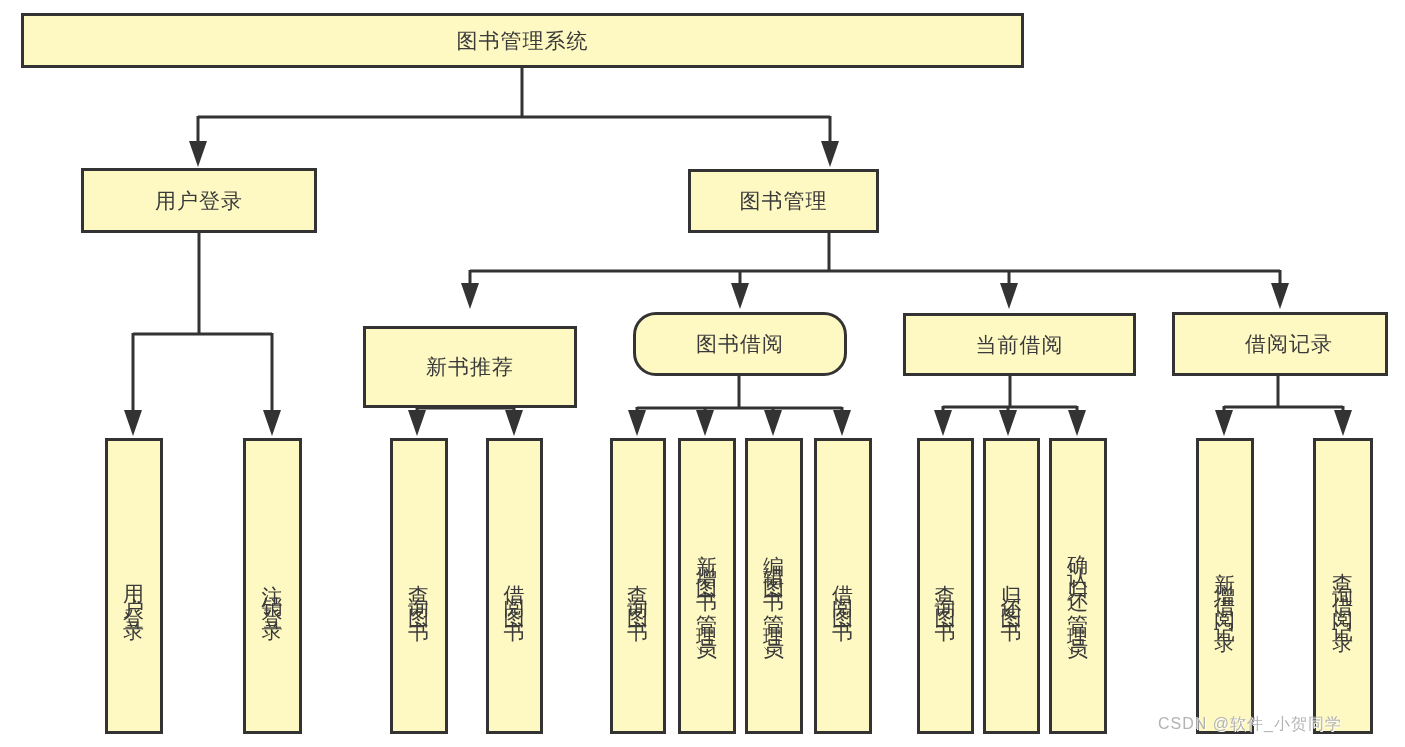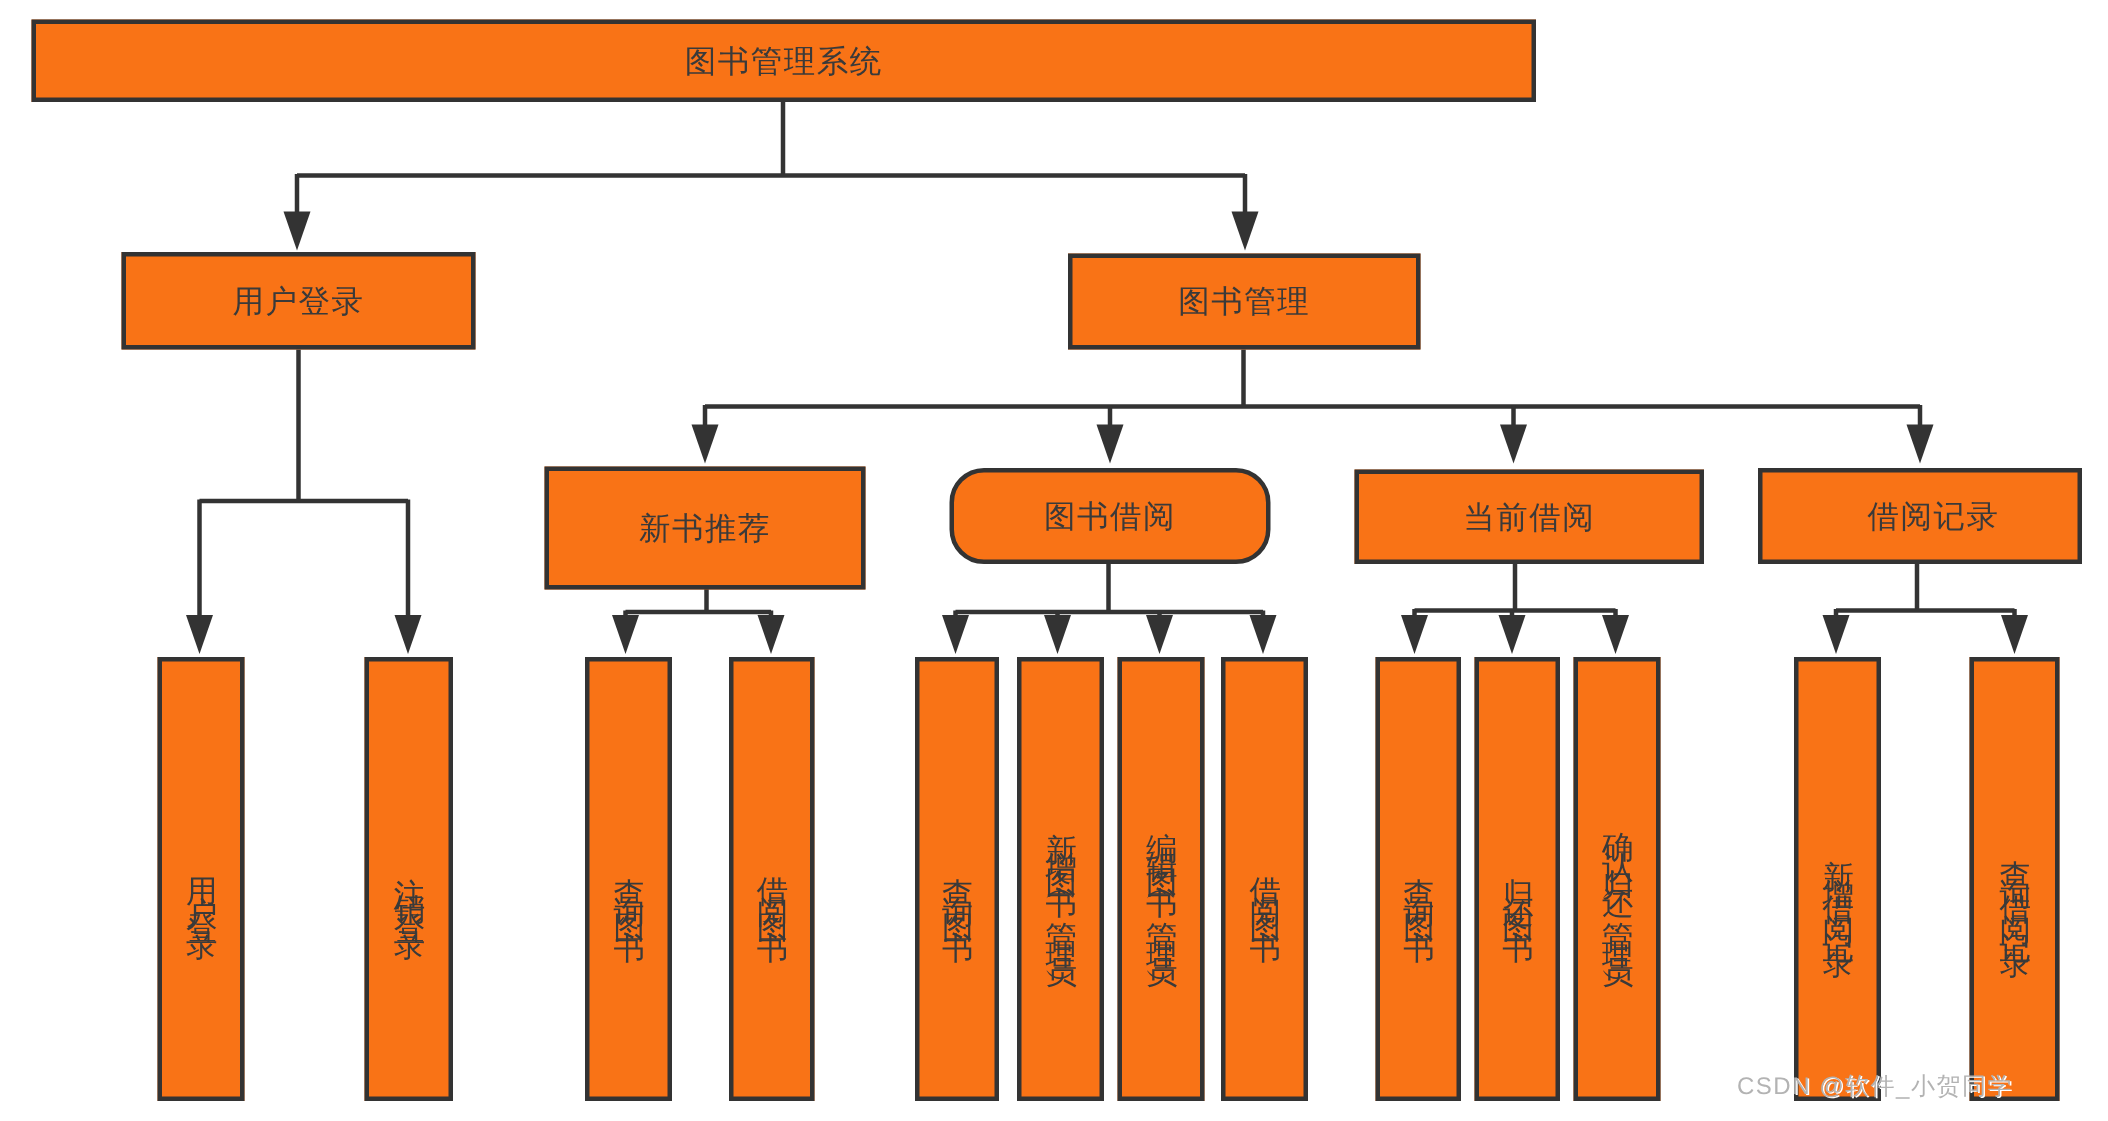--- a/index.html
+++ b/index.html
@@ -5,21 +5,21 @@
   html,body{margin:0;padding:0;}
   body{
     width:1405px;height:747px;position:relative;overflow:hidden;
     background:#ffffff;
     font-family:"Liberation Sans","DejaVu Sans",sans-serif;
   }
   .canvas{position:absolute;left:0;top:0;width:1405px;height:747px;}
   svg.wires{position:absolute;left:0;top:0;}
   .node{
     position:absolute;box-sizing:border-box;
-    border:3px solid #333333;background:#f97316;
+    border:3px solid #333333;background:#fef9c3;
     display:flex;align-items:center;justify-content:center;
     color:#3a3a3a;
   }
   .hnode{font-size:21px;letter-spacing:1px;}
   .vnode span{
     writing-mode:vertical-rl;text-orientation:mixed;
     font-size:21px;letter-spacing:12px;line-height:1;
     white-space:nowrap;margin-bottom:-12px;
   }
   .root-label{font-size:21px;letter-spacing:1px;}
@@ -107,25 +107,25 @@
     </g>
   </svg>
 
   <div class="node hnode" style="left:21px;top:13px;width:1003px;height:55px;">
     <span class="root-label">图书管理系统</span>
   </div>
 
   <div class="node hnode" style="left:81px;top:168px;width:236px;height:65px;">
     <span>用户登录</span>
   </div>
-  <div class="node hnode" style="left:712px;top:169px;width:235px;height:64px;font-family:Liberation Mono, monospace;">
+  <div class="node hnode" style="left:688px;top:169px;width:191px;height:64px;font-family:Liberation Mono, monospace;">
     <span>图书管理</span>
   </div>
 
-  <div class="node hnode" style="left:363px;top:311px;width:214px;height:82px;align-items:center;">
+  <div class="node hnode" style="left:363px;top:326px;width:214px;height:82px;align-items:center;">
     <span>新书推荐</span>
   </div>
   <div class="node hnode" style="left:633px;top:312px;width:214px;height:64px;border-radius:23px;">
     <span>图书借阅</span>
   </div>
   <div class="node hnode" style="left:903px;top:313px;width:233px;height:63px;">
     <span>当前借阅</span>
   </div>
   <div class="node hnode" style="left:1172px;top:312px;width:216px;height:64px;padding-left:18px;">
     <span>借阅记录</span>

